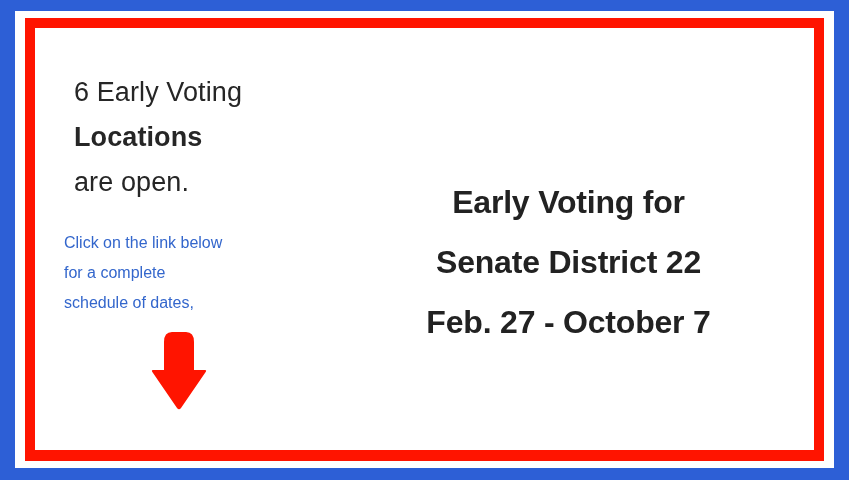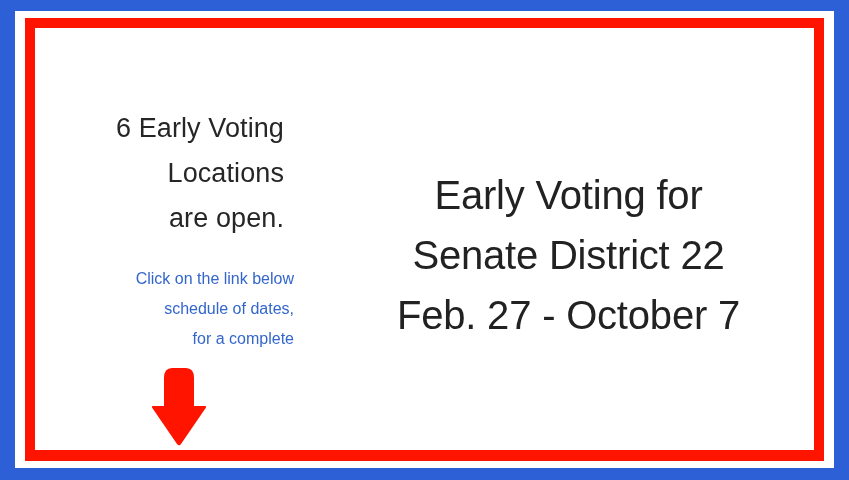--- a/index.html
+++ b/index.html
@@ -54,22 +54,22 @@
     background: #ffffff;
     display: flex;
     flex-direction: row;
     align-items: flex-start;
   }
 
   
   .left-col {
     width: 288px;
     flex: 0 0 288px;
-    padding-top: 78px;
-    text-align: right;
+    padding-top: 42px;
+    text-align: left;
     box-sizing: border-box;
   }
   .locations-headline {
     color: #262626;
     font-size: 27px;
     line-height: 45px;
     font-weight: normal;
     margin: 0 auto;
     width: 210px;
     letter-spacing: 0.1px;
@@ -95,24 +95,24 @@
 
   
   .right-col {
     flex: 1 1 auto;
     padding-top: 128px;
     text-align: center;
     box-sizing: border-box;
   }
   .main-headline {
     color: #222222;
-    font-size: 40px;
-    font-weight: normal;
+    font-size: 32px;
+    font-weight: bold;
     line-height: 60px;
-    margin: 9px;
+    margin: 16px;
     letter-spacing: -0.2px;
   }
   .main-headline .hl-line {
     display: block;
     white-space: nowrap;
   }
 </style>
 </head>
 <body>
 
@@ -127,28 +127,28 @@
   <div class="red-bar red-bottom"></div>
   <div class="red-bar red-left"></div>
   <div class="red-bar red-right"></div>
 
   <div class="content">
 
     <div class="left-col">
 
       <div class="locations-headline">
         <span style="display: block;">6 Early Voting</span>
-        <span style="display: block;">Locations</span>
+        <span style="display: block; font-weight: bold;">Locations</span>
         <span style="display: block;">are open.</span>
       </div>
 
       <div class="link-text">
         <span style="display: block;">Click on the link below</span>
+        <span style="display: block;">for a complete</span>
         <span style="display: block;">schedule of dates,</span>
-        <span style="display: block;">for a complete</span>
       </div>
 
       <div class="arrow-wrap">
         <svg class="arrow-icon" width="56" height="78" viewBox="0 0 56 78" aria-hidden="true">
           <path d="M13 10 Q13 0 21 0 L35 0 Q43 0 43 10 L43 38 L54 38 Q56 38 54.5 40.3 L30 76 Q28 78.5 26 76 L1.5 40.3 Q0 38 2 38 L13 38 Z" fill="#FF1400"></path>
         </svg>
       </div>
 
     </div>
 

